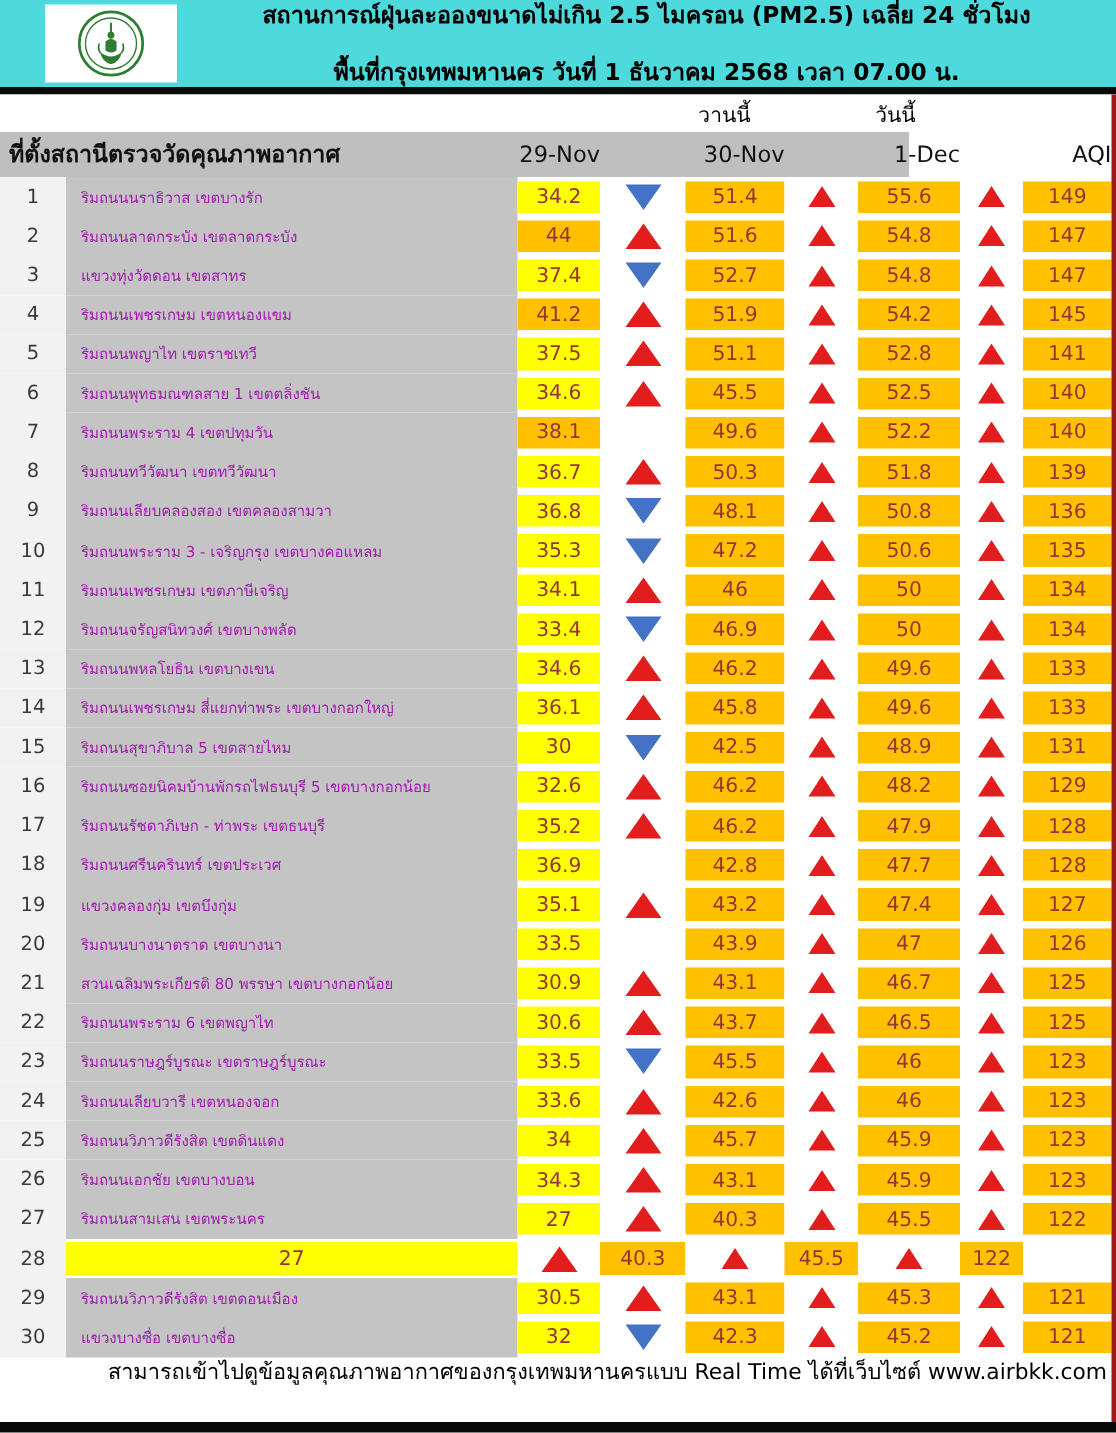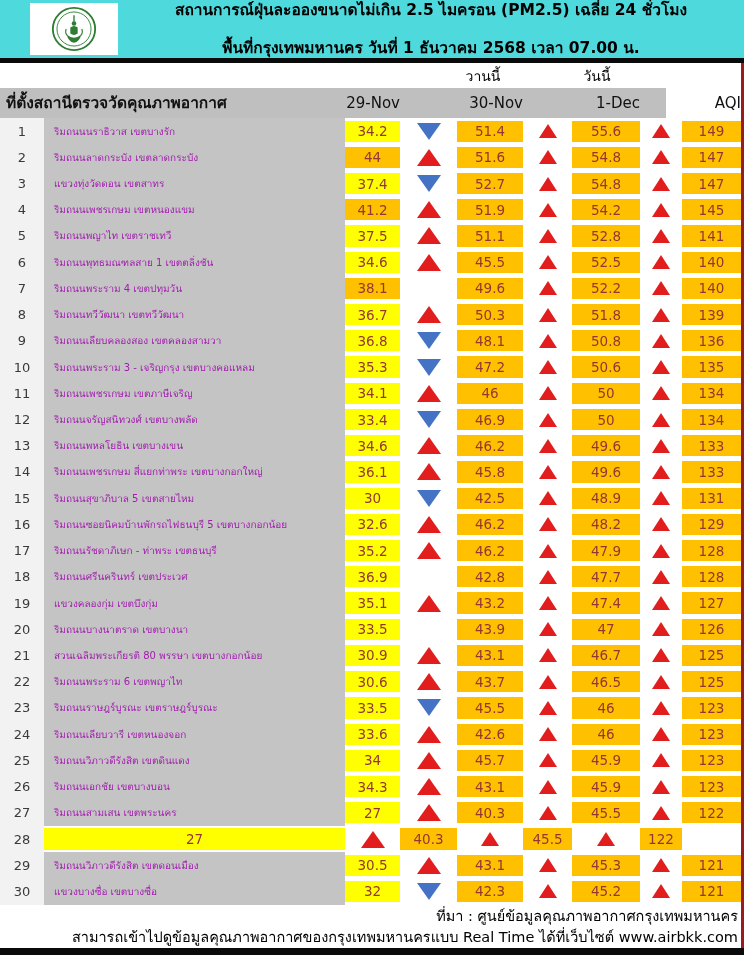--- a/index.html
+++ b/index.html
@@ -24,21 +24,21 @@
   .rule-bottom{position:absolute;left:0;top:948px;width:744px;height:7px;background:#0a0a0a;}
   .red-edge{position:absolute;left:741px;top:63px;width:3px;height:885px;background:var(--rededge);}
 
   
   .super-head{position:absolute;left:0;top:63px;width:744px;height:25px;background:#ffffff;}
   .sh{position:absolute;top:2px;font-size:14px;color:#000;text-align:center;width:68px;}
   .sh-yesterday{left:449px;}
   .sh-today{left:563px;}
 
   
-  .col-head{position:absolute;left:0;top:88px;width:666px;height:30px;background:var(--headgray);}
+  .col-head{position:absolute;left:0;top:88px;width:606px;height:30px;background:var(--headgray);}
   .ch{position:absolute;top:0;height:30px;line-height:30px;color:#111;text-align:right;}
   .ch-station{left:6px;text-align:left;font-weight:bold;font-size:15.5px;}
   .ch-29{left:345px;width:55px;font-size:15px;}
   .ch-30{left:457px;width:66px;font-size:15px;}
   .ch-1{left:572px;width:68px;font-size:15px;}
   .ch-aqi{left:682px;width:59px;font-size:15px;}
 
   
   .tbody{position:absolute;left:0;top:118px;width:741px;height:787px;display:flex;flex-direction:column;}
   .trow{height:26.233px;display:grid;grid-template-columns:44px 301px 55px 57px 66px 49px 68px 42px 59px;}
@@ -869,20 +869,19 @@
     <div class="c acell a3">
           <div class="tri up small"></div>
         </div>
     <div class="c vcell aqi">
           <span>121</span>
         </div>
   </div>
 </div>
 
   <div class="footer">
-    <div class="src">ที่มา : ศูนย์ข้อมูลคุณภาพอากาศกรุงเทพมหานคร</div>
     <div class="web">สามารถเข้าไปดูข้อมูลคุณภาพอากาศของกรุงเทพมหานครแบบ Real Time ได้ที่เว็บไซต์ www.airbkk.com</div>
   </div>
 
   <div class="rule-bottom"></div>
   <div class="red-edge"></div>
 
 </div>
 
 </body></html>

